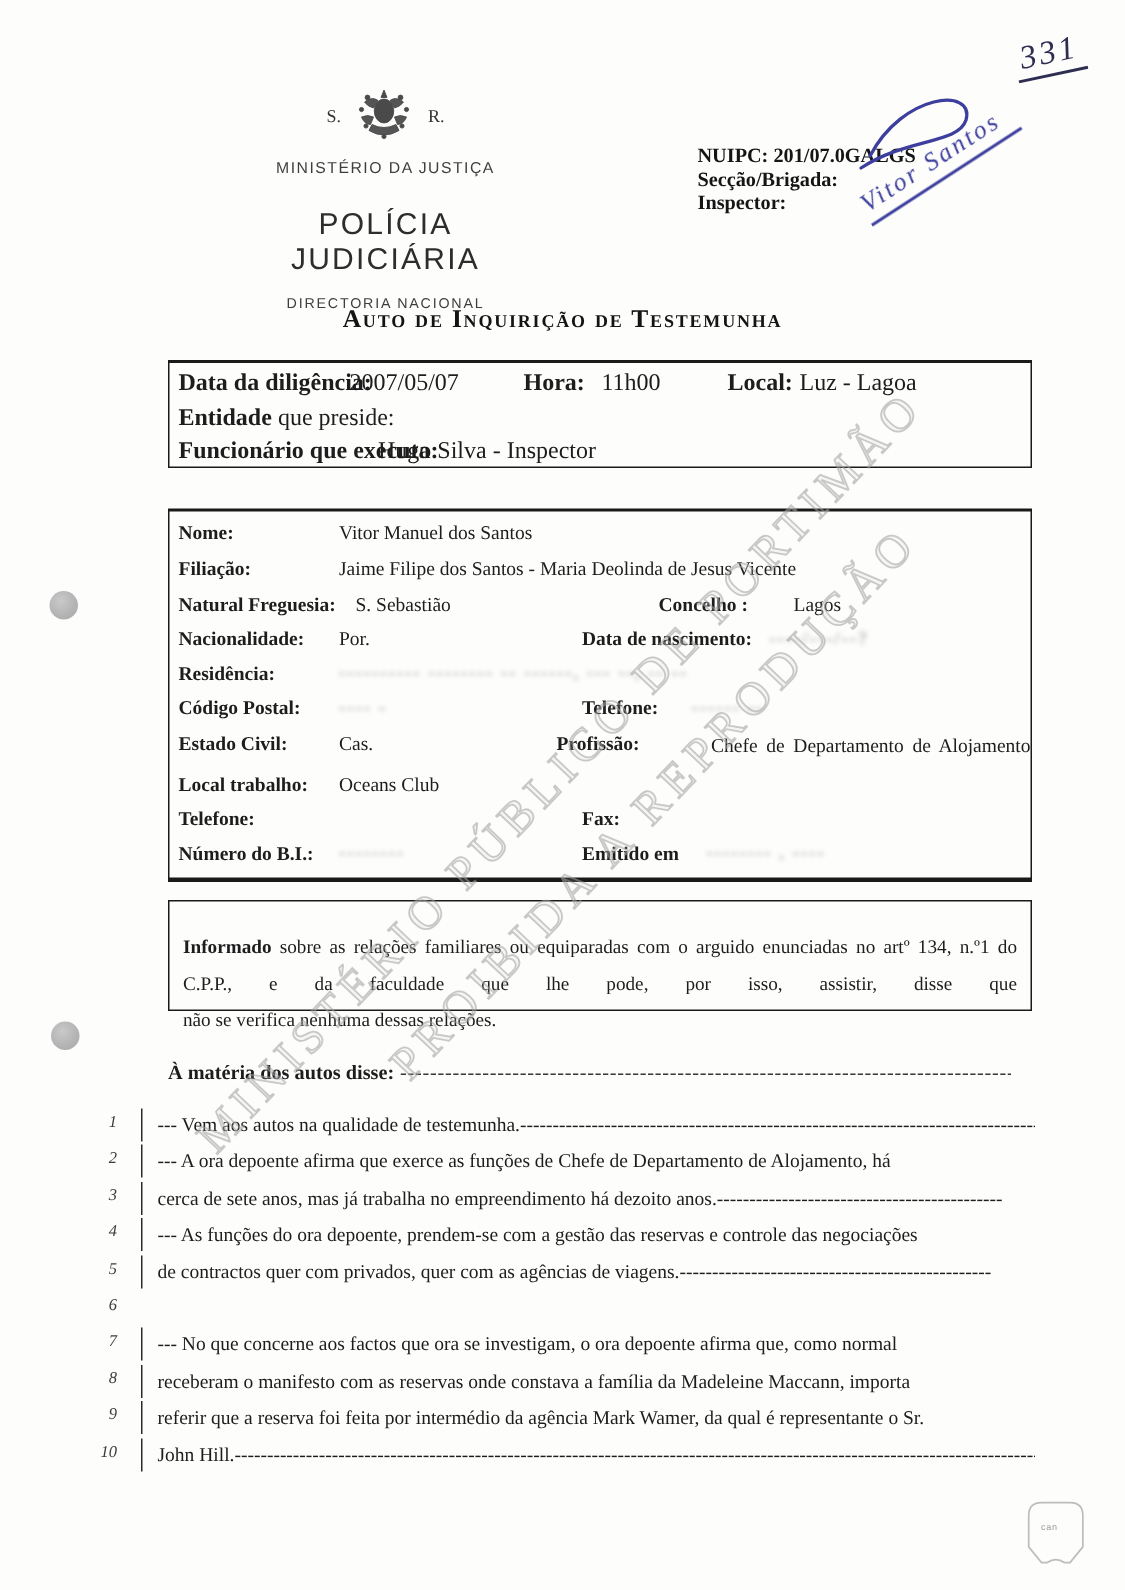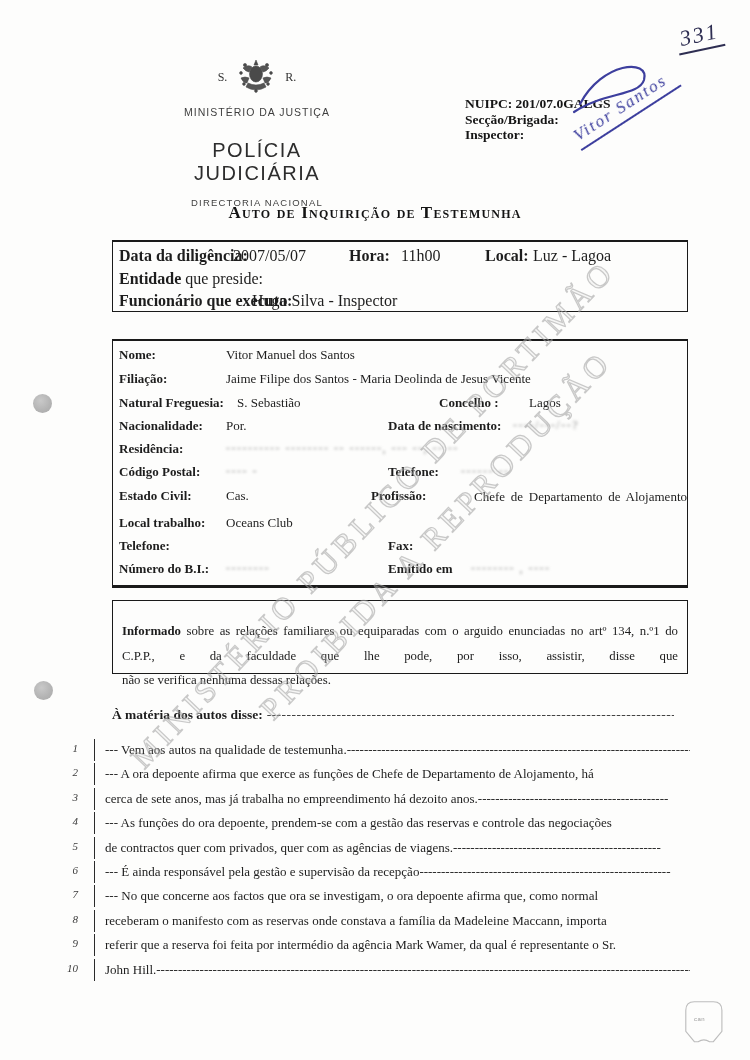--- a/index.html
+++ b/index.html
@@ -246,21 +246,20 @@
           <div class="t-text">--- As funções do ora depoente, prendem-se com a gestão das reservas e controle das negociações</div>
         </div>
       <div class="t-line">
           <div class="t-num">5</div>
           <div class="t-gap"></div>
           <div class="t-text">de contractos quer com privados, quer com as agências de viagens.------------------------------------------------</div>
         </div>
       <div class="t-line">
           <div class="t-num">6</div>
           <div class="t-gap"></div>
-          <div class="t-text">--- É ainda responsável pela gestão e supervisão da recepção----------------------------------------------------------</div>
         </div>
       <div class="t-line">
           <div class="t-num">7</div>
           <div class="t-gap"></div>
           <div class="t-text">--- No que concerne aos factos que ora se investigam, o ora depoente afirma que, como normal</div>
         </div>
       <div class="t-line">
           <div class="t-num">8</div>
           <div class="t-gap"></div>
           <div class="t-text">receberam o manifesto com as reservas onde constava a família da Madeleine Maccann, importa</div>

